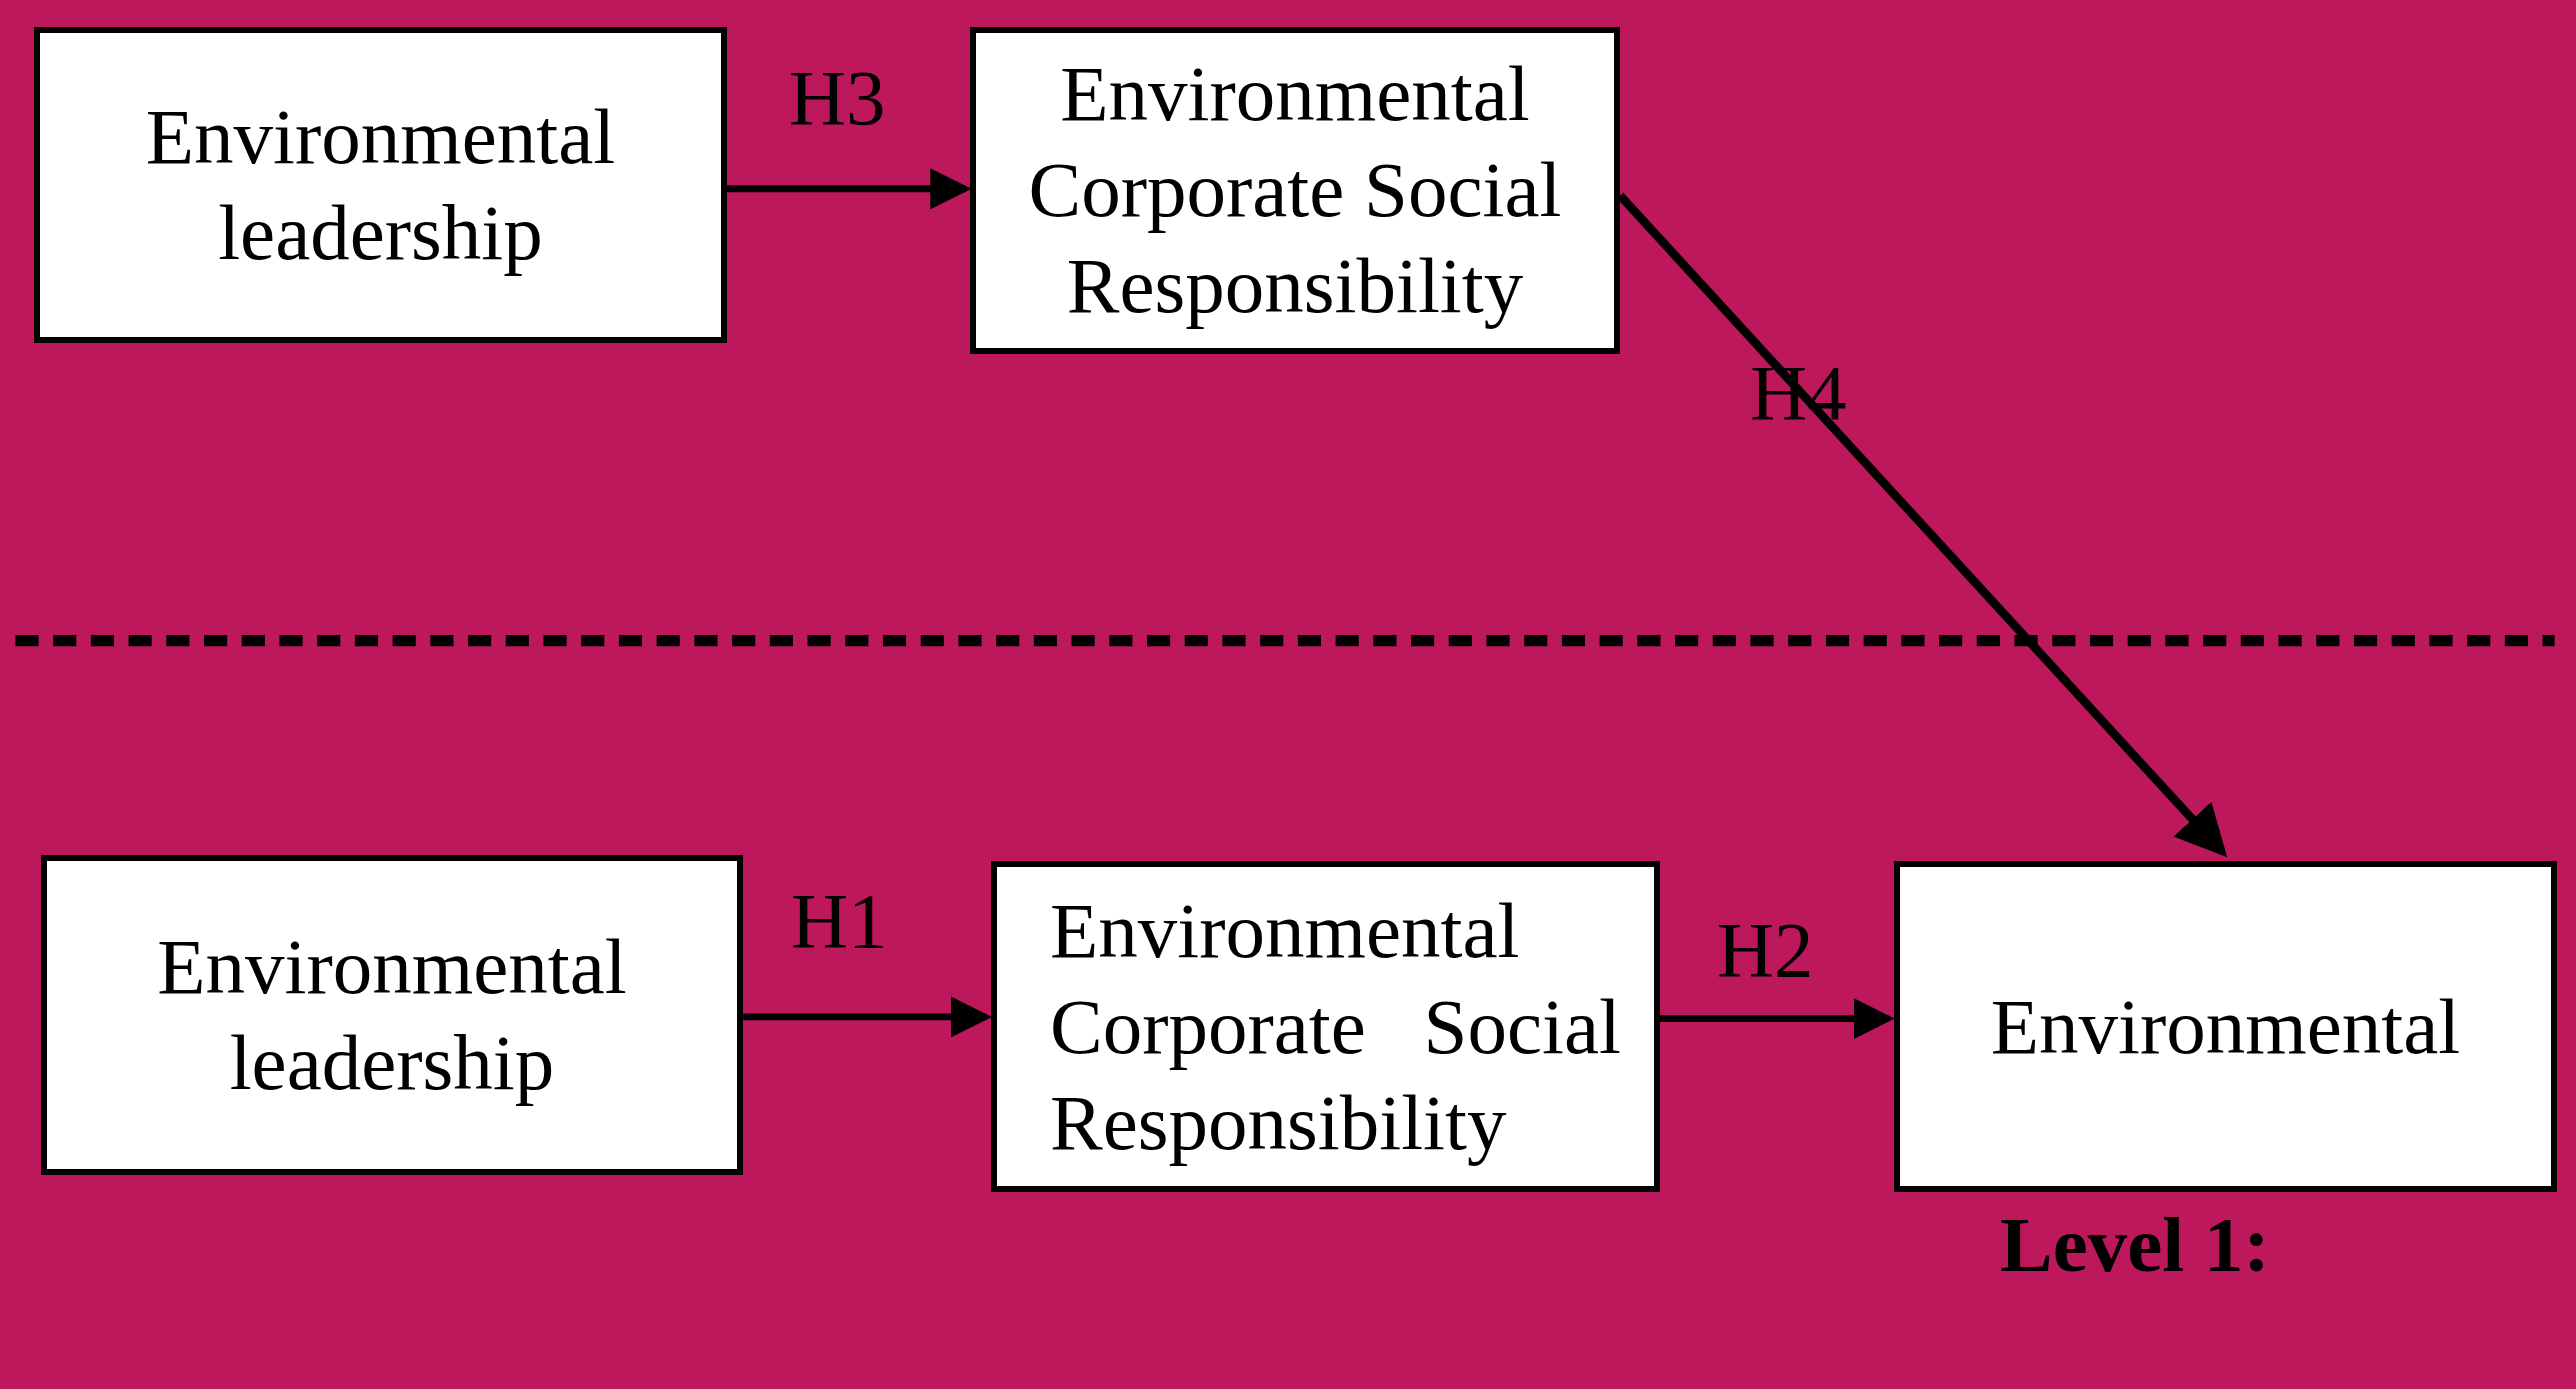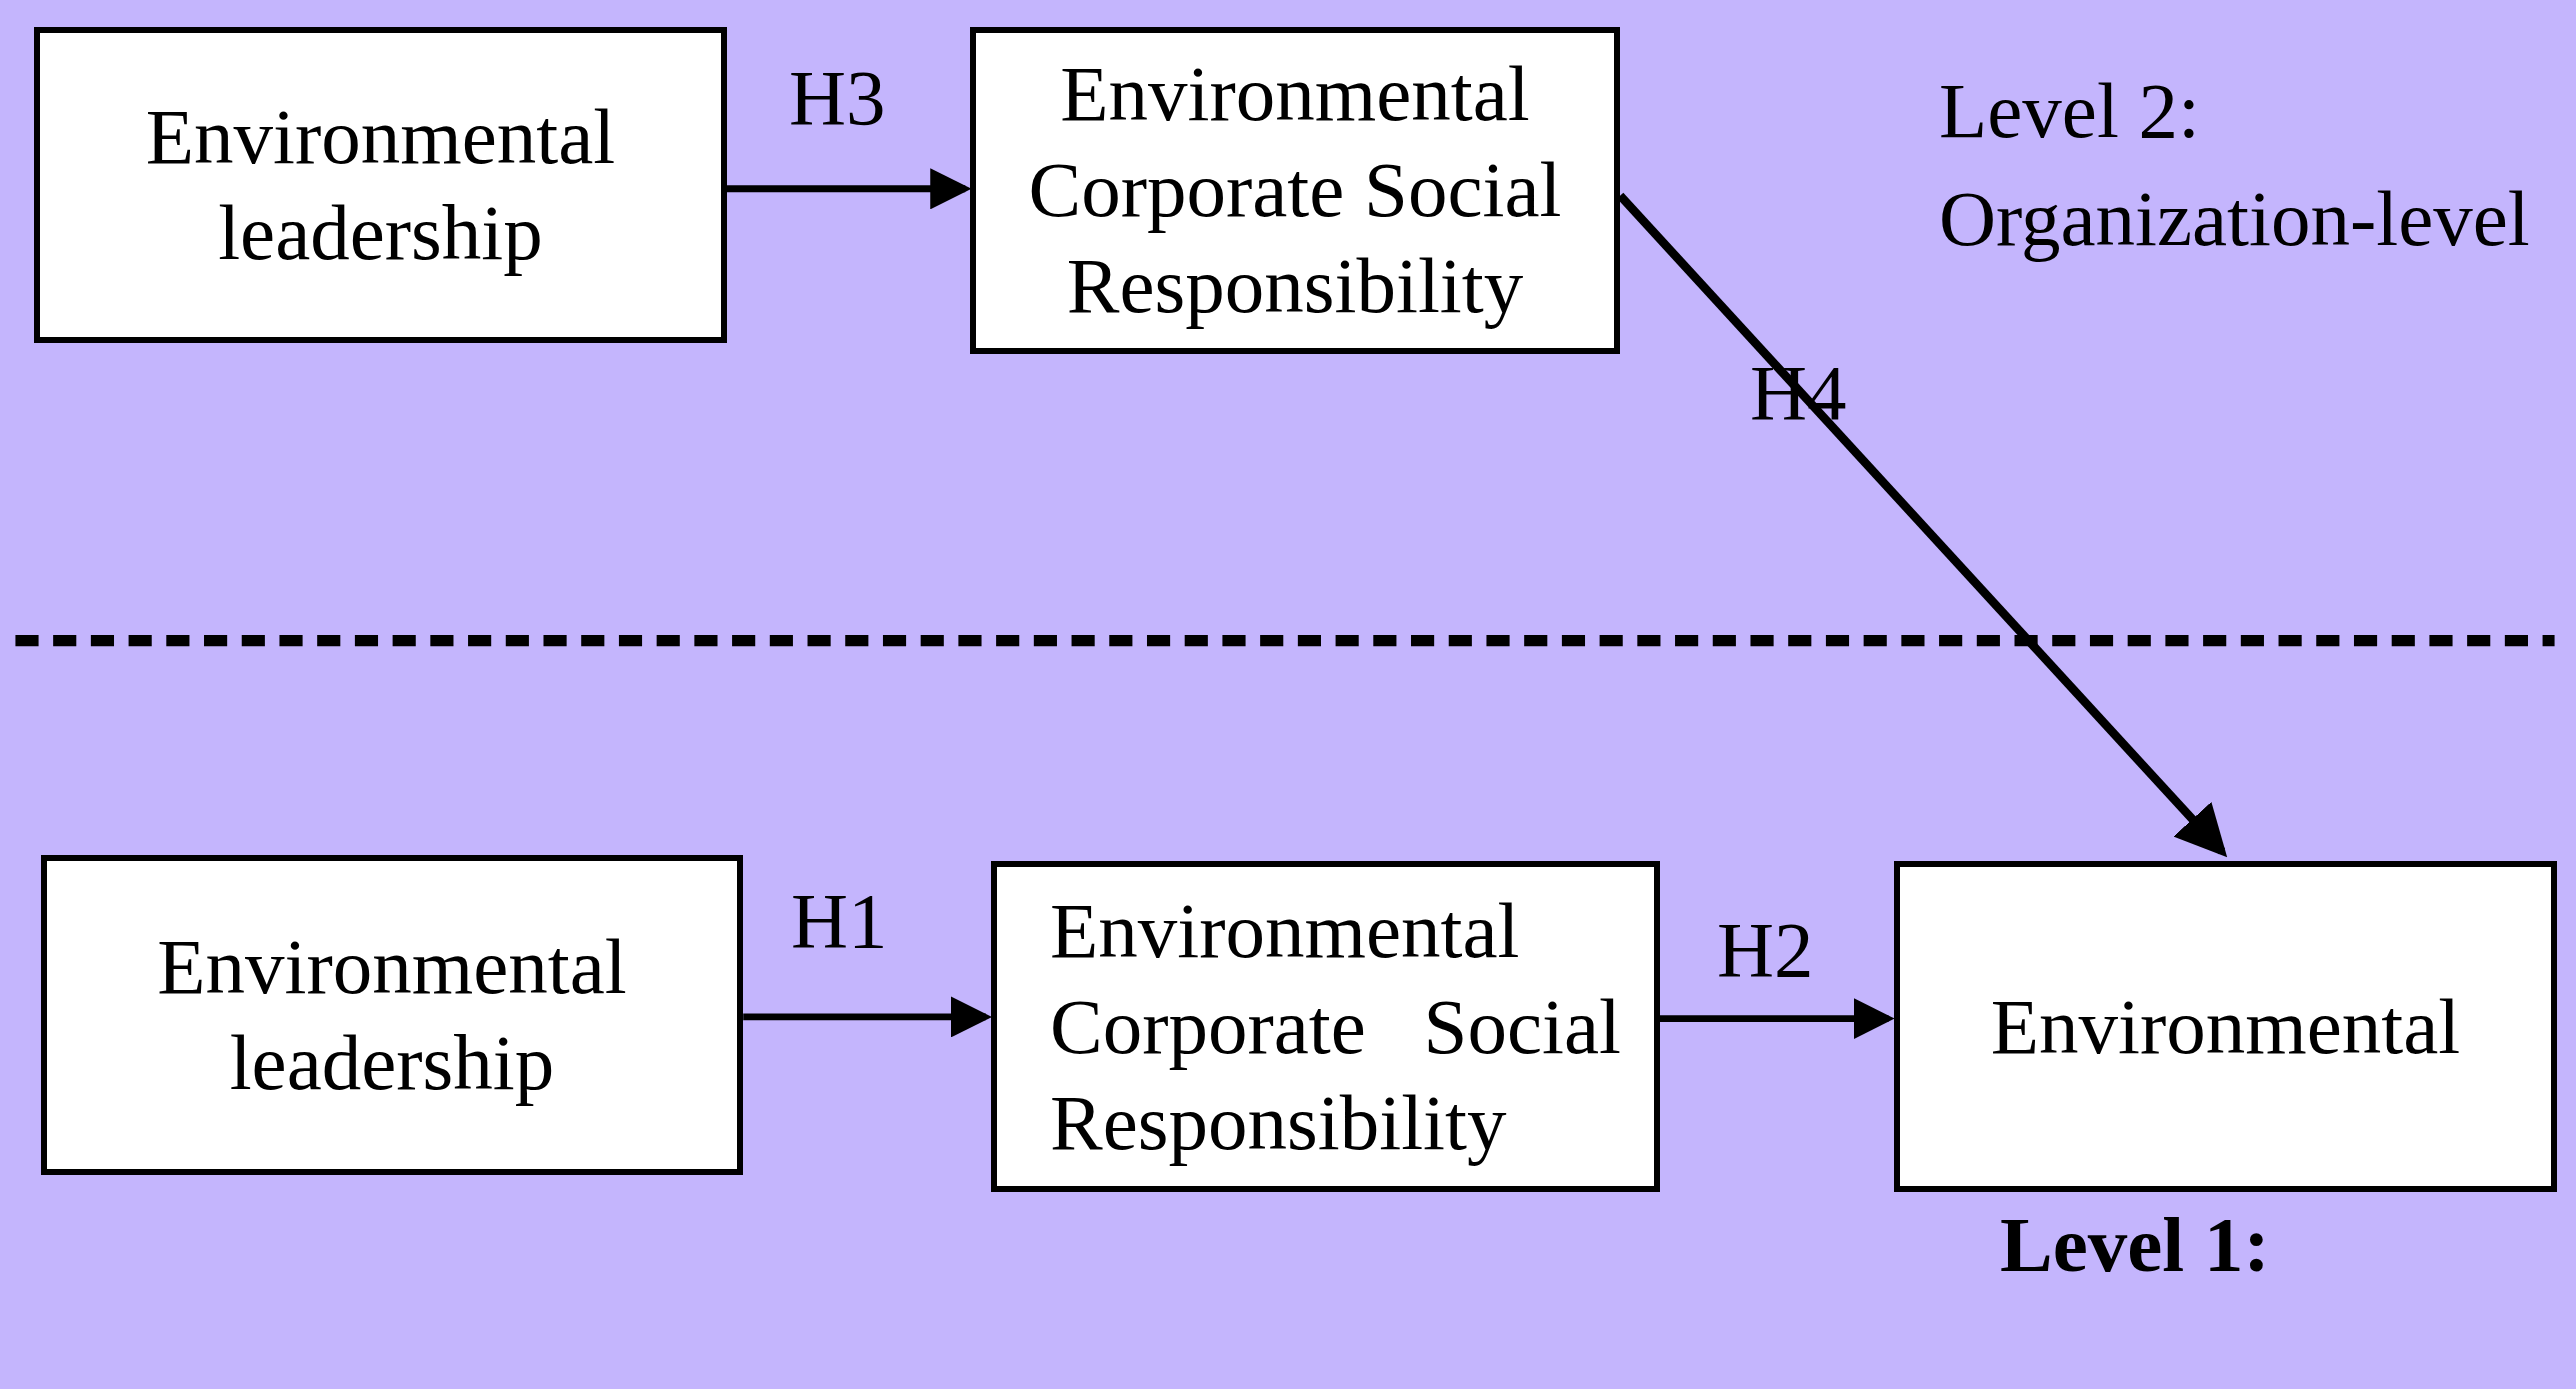--- a/index.html
+++ b/index.html
@@ -1,19 +1,19 @@
 <!DOCTYPE html>
 <html style="font-size:13.7px"><head>
 <meta charset="utf-8">
 <style>
   html,body{margin:0;padding:0;background:#ffffff;}
   .canvas{
     position:relative;
     width:2576px;height:1390px;
-    background:#c4b5fd;
+    background:#be185d;
     color:#000000;
     font-family:"Liberation Serif","DejaVu Serif",serif;
     overflow:hidden;
   }
   .connector-layer{position:absolute;left:0;top:0;width:2576px;height:1390px;}
   .box{
     position:absolute;
     box-sizing:border-box;
     border:6.9px solid #000000;
     background:#ffffff;
@@ -86,23 +86,19 @@
 
   <div class="box" id="box-ind-strategy">
     <div class="bline">Environmental</div>
   </div>
 
   <div class="hlabel" id="hlabel-h3">H3</div>
   <div class="hlabel" id="hlabel-h4">H4</div>
   <div class="hlabel" id="hlabel-h1">H1</div>
   <div class="hlabel" id="hlabel-h2">H2</div>
 
-  <div class="level-note" id="level2-note">
-    <div>Level 2:</div>
-    <div>Organization-level</div>
-  </div>
 
   <div class="level-note" id="level1-note">
     <div>Level 1:</div>
   </div>
 
 </div>
 
 
 </body></html>

